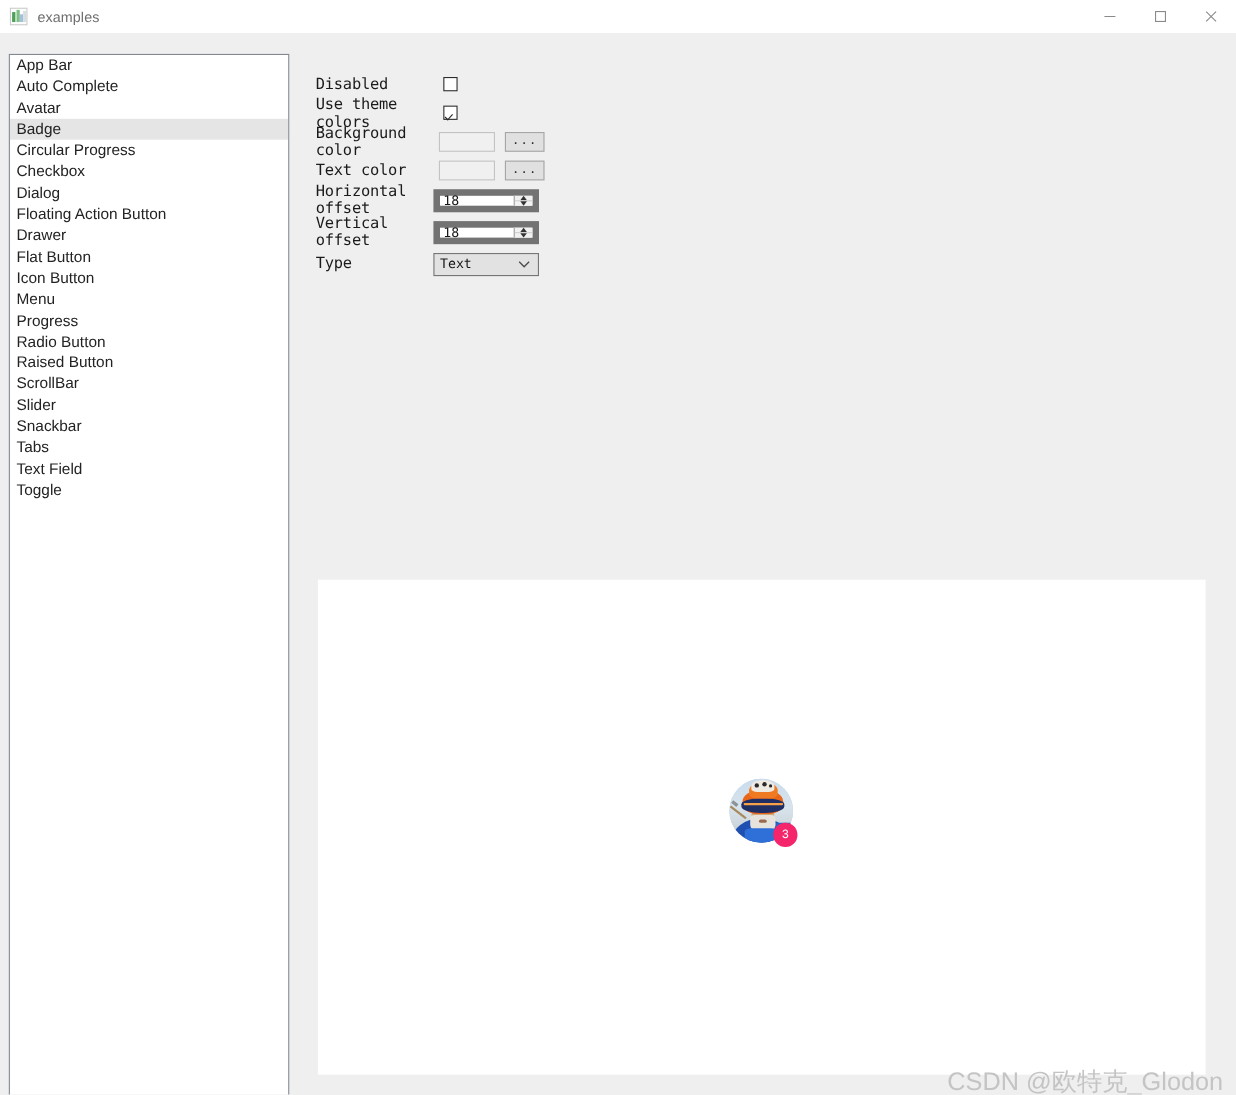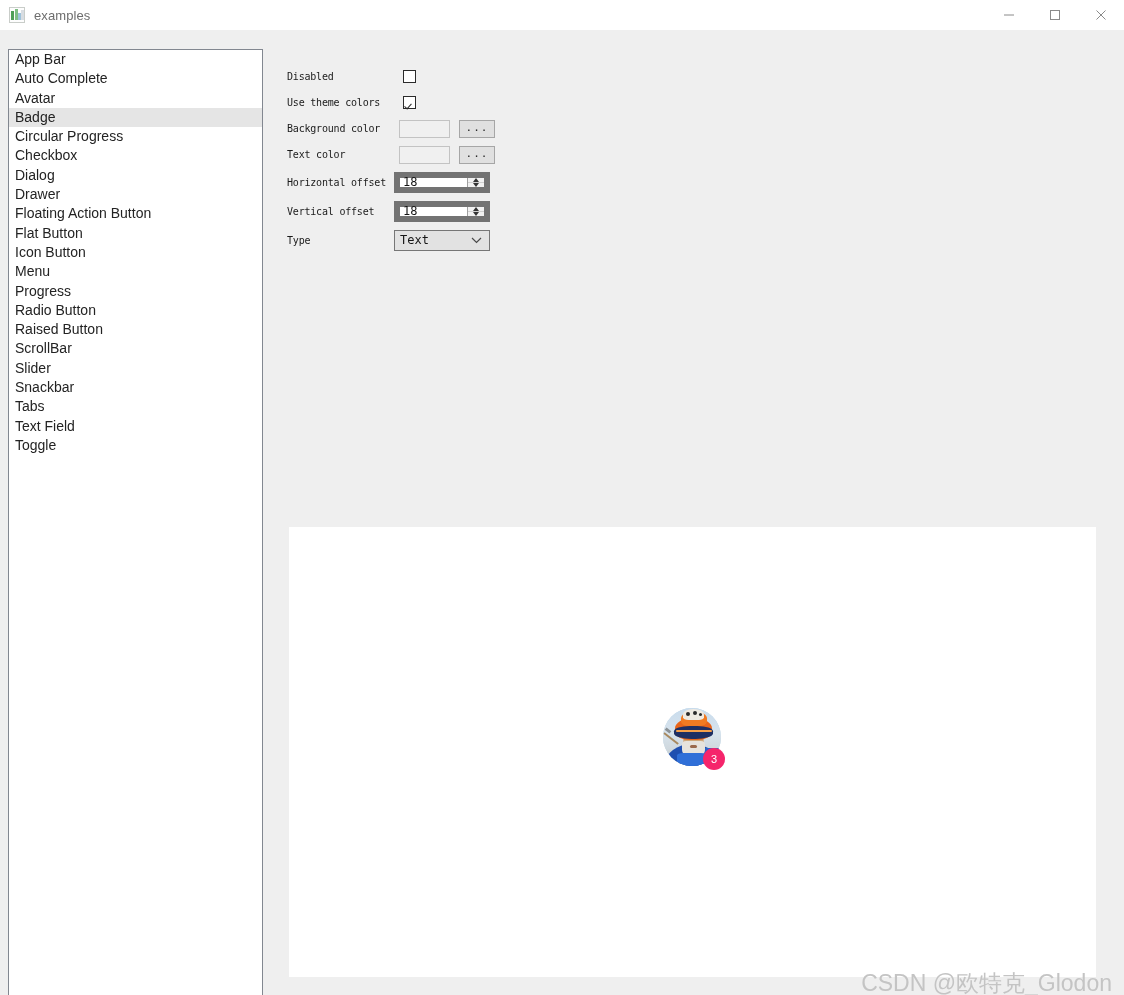--- a/index.html
+++ b/index.html
@@ -108,21 +108,21 @@
     display: flex;
     align-items: center;
     height: 19px;
     margin-bottom: 7px;
   }
   .form-row.tall { height: 22px; }
   .form-label {
     width: 106px;
     flex: 0 0 106px;
     font-family: "DejaVu Sans Mono", "Liberation Mono", monospace;
-    font-size: 10px;
+    font-size: 14px;
     color: #1a1a1a;
     letter-spacing: -0.2px;
   }
 
   
   .cb {
     width: 13px;
     height: 13px;
     border: 1px solid #2b2b2b;
     background: #ffffff;
@@ -389,22 +389,22 @@
 <div class="app">
 
   <div class="listbox">
     <div class="list-item">App Bar</div>
     <div class="list-item">Auto Complete</div>
     <div class="list-item">Avatar</div>
     <div class="list-item selected">Badge</div>
     <div class="list-item">Circular Progress</div>
     <div class="list-item">Checkbox</div>
     <div class="list-item">Dialog</div>
+    <div class="list-item">Floating Action Button</div>
     <div class="list-item">Drawer</div>
-    <div class="list-item">Floating Action Button</div>
     <div class="list-item">Flat Button</div>
     <div class="list-item">Icon Button</div>
     <div class="list-item">Menu</div>
     <div class="list-item">Progress</div>
     <div class="list-item">Radio Button</div>
     <div class="list-item">Raised Button</div>
     <div class="list-item">ScrollBar</div>
     <div class="list-item">Slider</div>
     <div class="list-item">Snackbar</div>
     <div class="list-item">Tabs</div>

